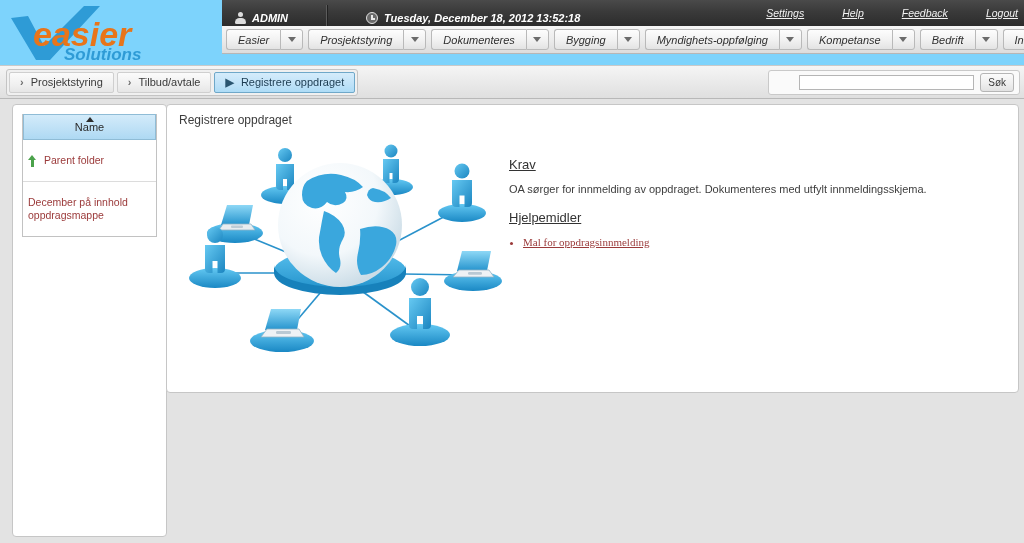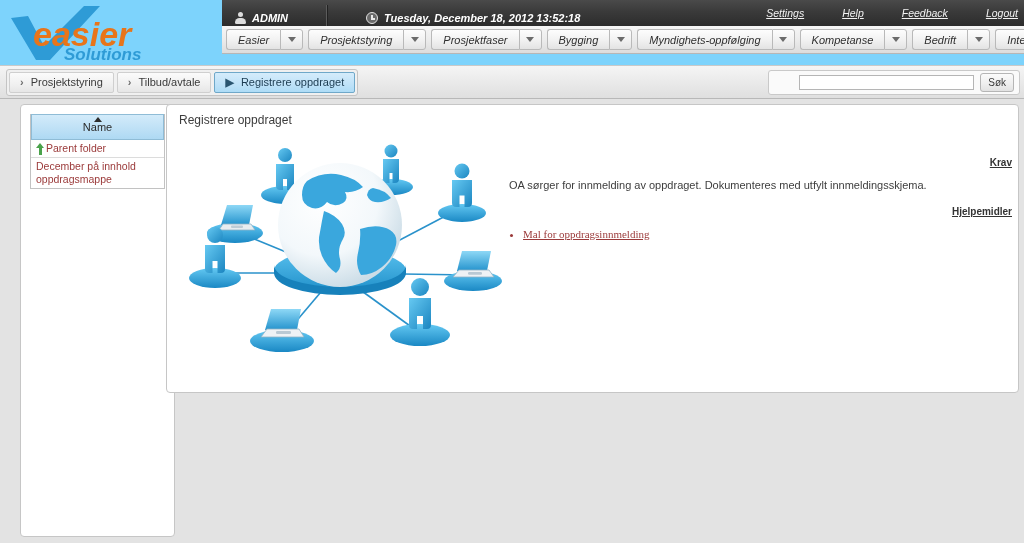--- a/index.html
+++ b/index.html
@@ -273,21 +273,21 @@
   .workspace {
     position: relative;
     height: 443px;
     background: #e3e3e3;
     padding: 5px;
     box-sizing: border-box;
   }
 
   .sidepanel {
     position: absolute;
-    left: 20px;
+    left: 12px;
     top: 5px;
     width: 155px;
     height: 433px;
     background: #ffffff;
     border: 1px solid #c6c6c6;
     border-radius: 4px;
     box-sizing: border-box;
     overflow: hidden;
   }
   .filetable {
@@ -314,22 +314,22 @@
     top: 2px;
     margin-left: -4px;
     width: 0; height: 0;
     border-left: 4px solid transparent;
     border-right: 4px solid transparent;
     border-bottom: 5px solid #2d2d2d;
   }
   .ftrow {
     display: flex;
     align-items: flex-end;
-    gap: 1px;
-    padding: 2px 5px;
+    gap: 7px;
+    padding: 14px 5px;
     border-bottom: 1px solid #dcdcdc;
     font-size: 10.5px;
     line-height: 13px;
     color: #9b3a3a;
     cursor: pointer;
   }
   .ftrow:last-child { border-bottom: none; }
   .ico-uparrow {
     flex: 0 0 auto;
     width: 9px; height: 12px;
@@ -382,26 +382,25 @@
     margin-left: 4px;
   }
   .illus svg { display: block; }
 
   .textcol {
     flex: 1 1 auto;
     padding-left: 2px;
     padding-top: 24px;
   }
   .txt-head {
-    font-size: 10px;
-    font-weight: bold;
+    font-size: 13px;
+    font-weight: normal;
     color: #333;
     text-decoration: underline;
     margin-bottom: 10px;
-    text-align: right;
   }
   .txt-para {
     font-size: 11px;
     color: #3d3d3d;
     margin-bottom: 14px;
     line-height: 14px;
   }
   .bullets {
     margin: 0;
     padding-left: 14px;
@@ -459,21 +458,21 @@
           <span class="caret-glyph"></span>
         </div>
     </div>
     <div class="mgroup">
       <div class="mbtn">Prosjektstyring</div>
       <div class="mcaret">
           <span class="caret-glyph"></span>
         </div>
     </div>
     <div class="mgroup">
-      <div class="mbtn">Prosjektfaser</div>
+      <div class="mbtn">Dokumenteres</div>
       <div class="mcaret">
           <span class="caret-glyph"></span>
         </div>
     </div>
     <div class="mgroup">
       <div class="mbtn">Bygging</div>
       <div class="mcaret">
           <span class="caret-glyph"></span>
         </div>
     </div>

